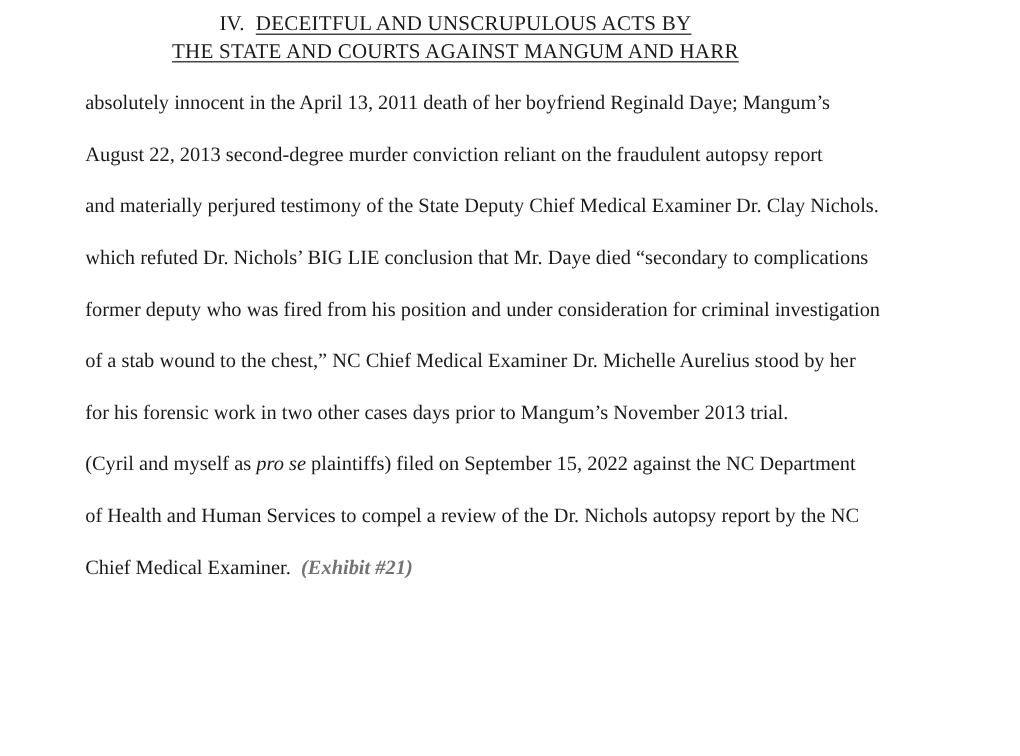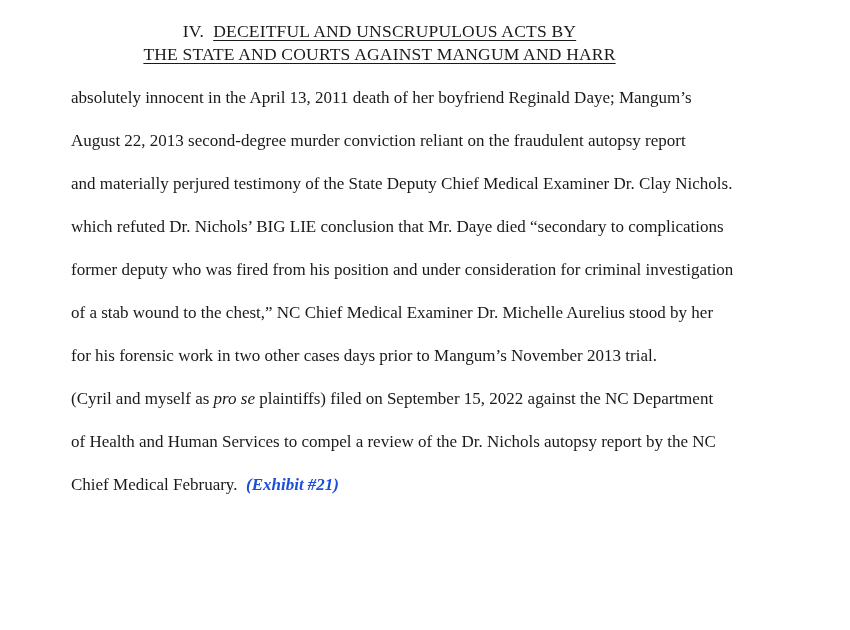--- a/index.html
+++ b/index.html
@@ -11,21 +11,21 @@
     overflow: hidden;
   }
   body {
     font-family: "Liberation Serif", serif;
     color: #1a1a1a;
   }
   .page {
     box-sizing: border-box;
     width: 746px;
     height: 630px;
-    padding: 20px 58px 0 71px;
+    padding: 8px 58px 0 71px;
   }
   .heading {
     text-align: center;
     font-size: 17.5px;
     line-height: 23px;
     letter-spacing: 0.2px;
   }
   .h-line { white-space: pre; }
   .underlined {
     text-decoration: underline;
@@ -35,21 +35,21 @@
     margin-top: 10px;
     font-size: 17px;
   }
   .line {
     line-height: 43px;
     white-space: pre;
   }
   .indent { padding-left: 53px; }
   .italic { font-style: italic; text-align: right; }
   .exhibit {
-    color: #1d4ed8;
+    color: #737373;
     font-weight: bold;
     font-style: italic;
     cursor: pointer;
   }
 </style>
 </head>
 <body>
 
 <div class="page">
 
@@ -66,17 +66,17 @@
       <div class="line">and materially perjured testimony of the State Deputy Chief Medical Examiner Dr. Clay Nichols.</div>
       <div class="line">which refuted Dr. Nichols’ BIG LIE conclusion that Mr. Daye died “secondary to complications</div>
       <div class="line">former deputy who was fired from his position and under consideration for criminal investigation</div>
       <div class="line">of a stab wound to the chest,” NC Chief Medical Examiner Dr. Michelle Aurelius stood by her</div>
       <div class="line">for his forensic work in two other cases days prior to Mangum’s November 2013 trial.</div>
     </div>
 
     <div class="para">
       <div class="line"><span>(Cyril and myself as </span><span class="italic">pro se</span><span> plaintiffs) filed on September 15, 2022 against the NC Department</span></div>
       <div class="line">of Health and Human Services to compel a review of the Dr. Nichols autopsy report by the NC</div>
-      <div class="line"><span>Chief Medical February.  </span><span class="exhibit">(Exhibit #21)</span></div>
+      <div class="line"><span>Chief Medical Examiner.  </span><span class="exhibit">(Exhibit #21)</span></div>
     </div>
 
   </div>
 </div>
 
 </body></html>

